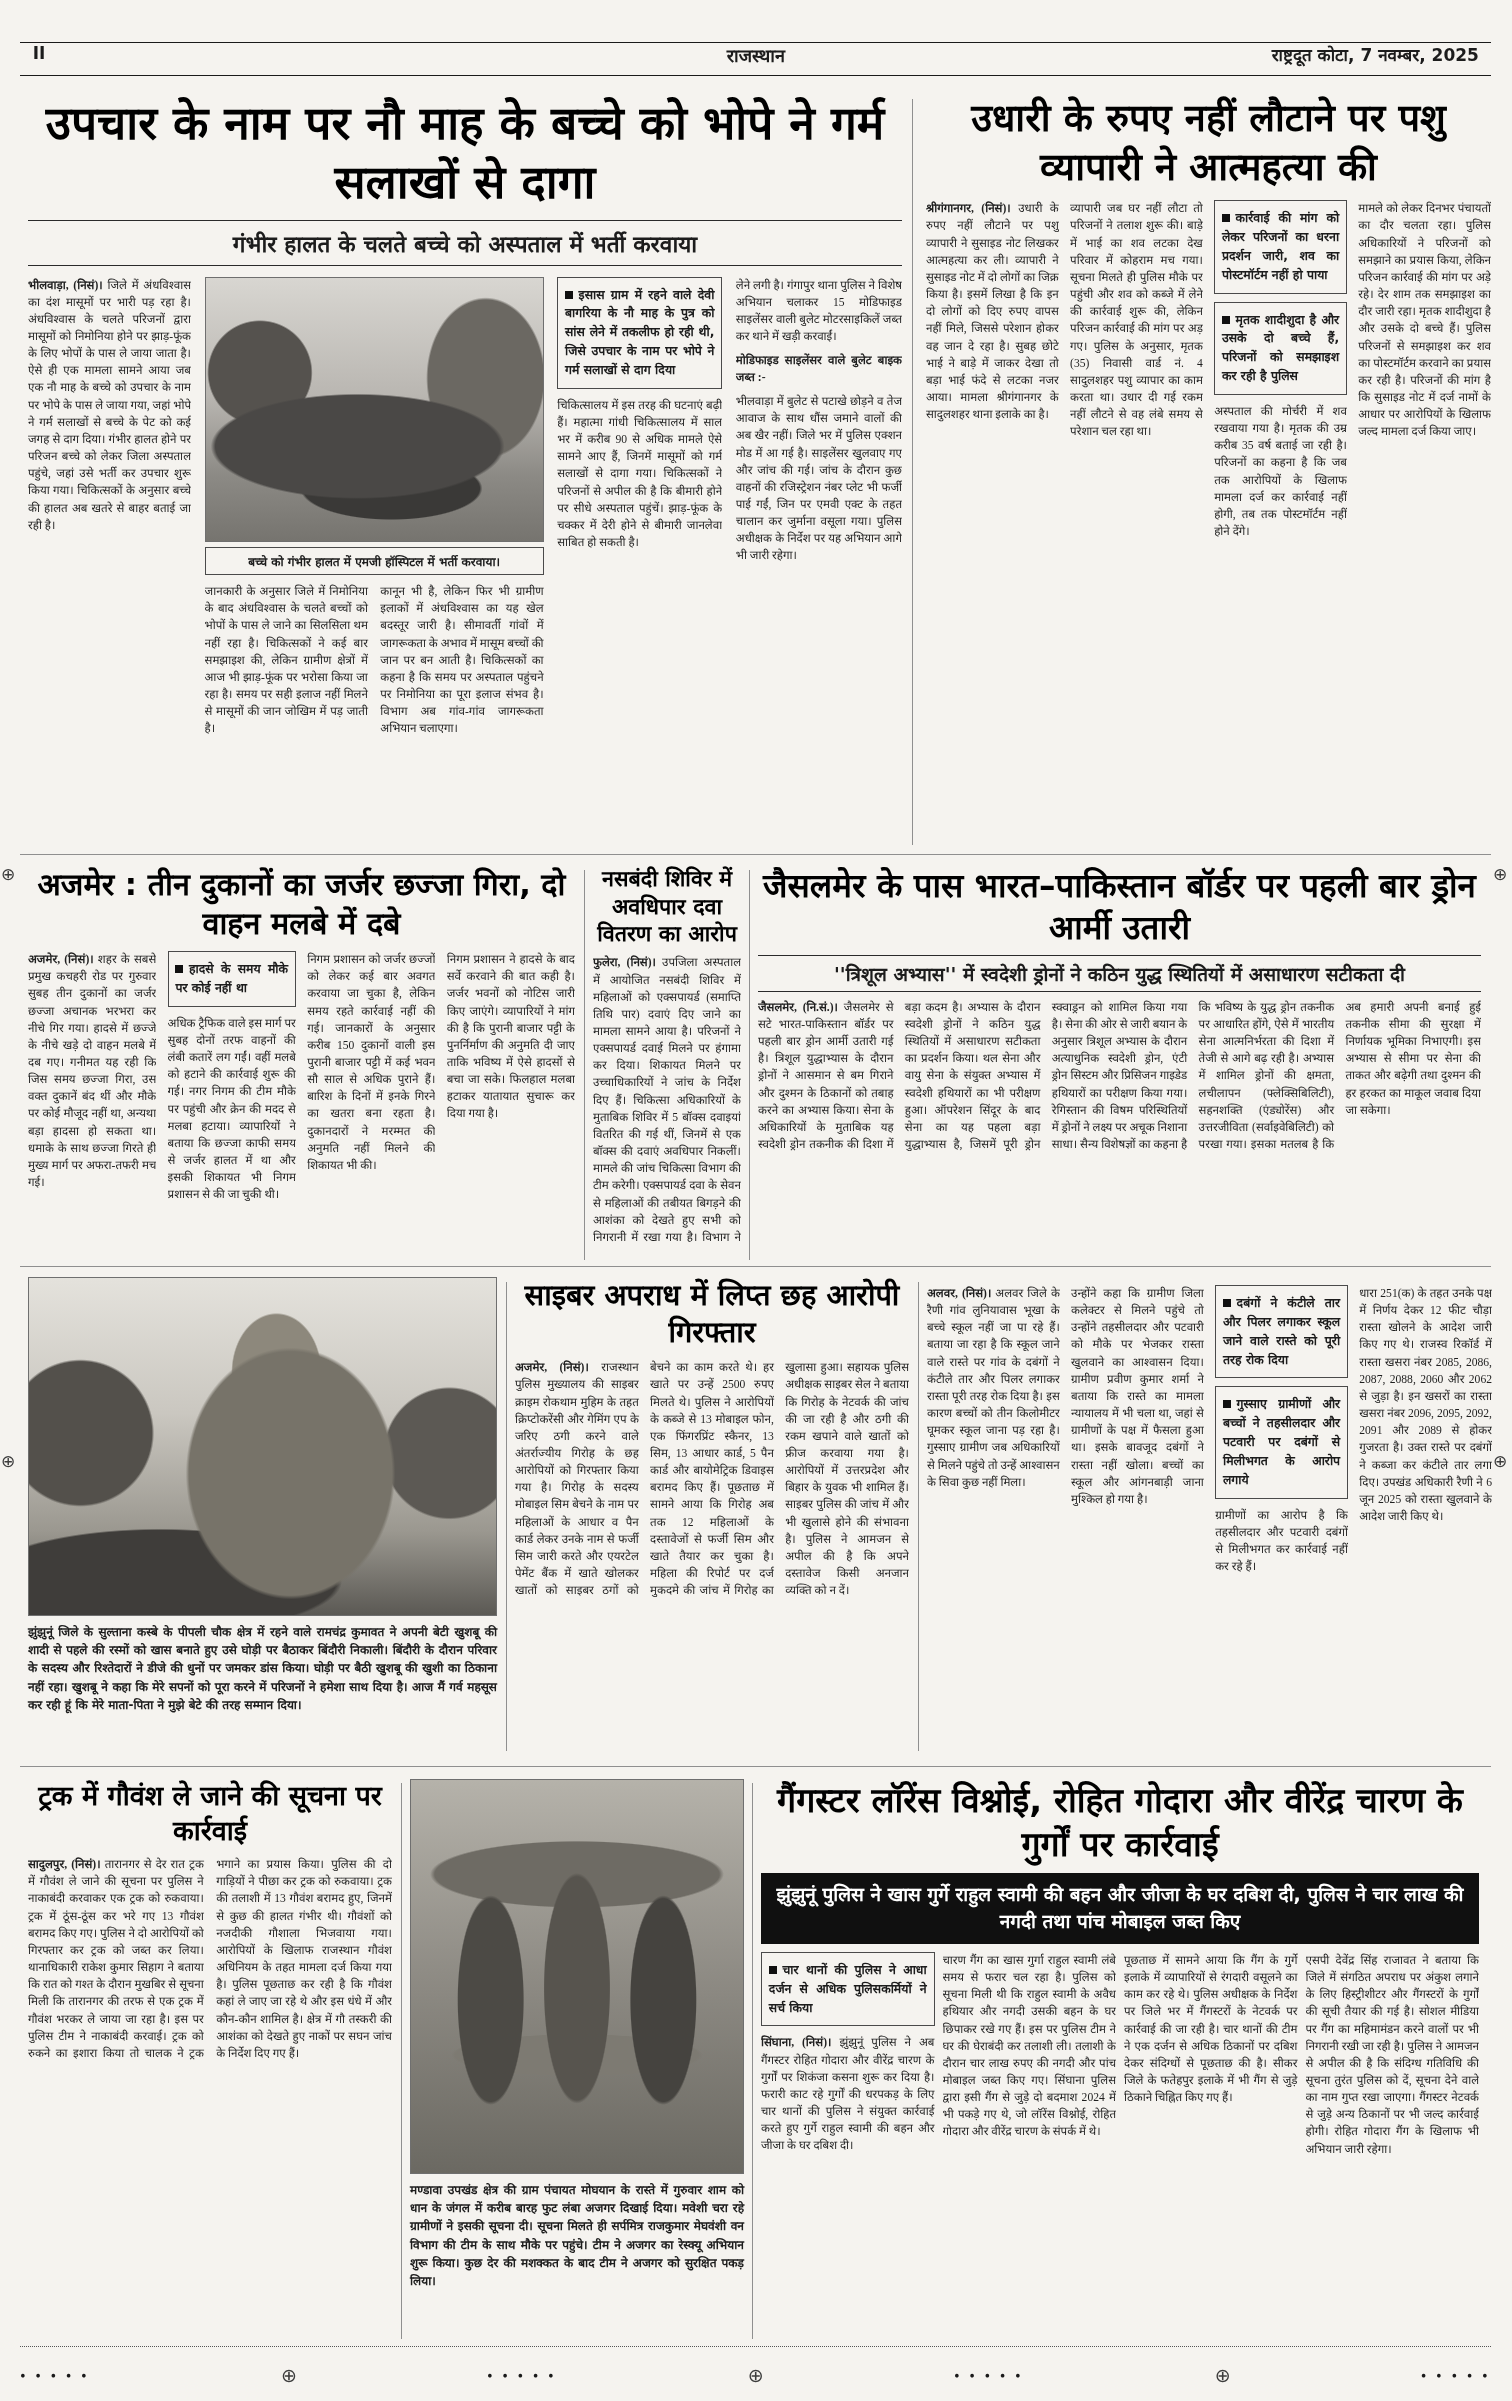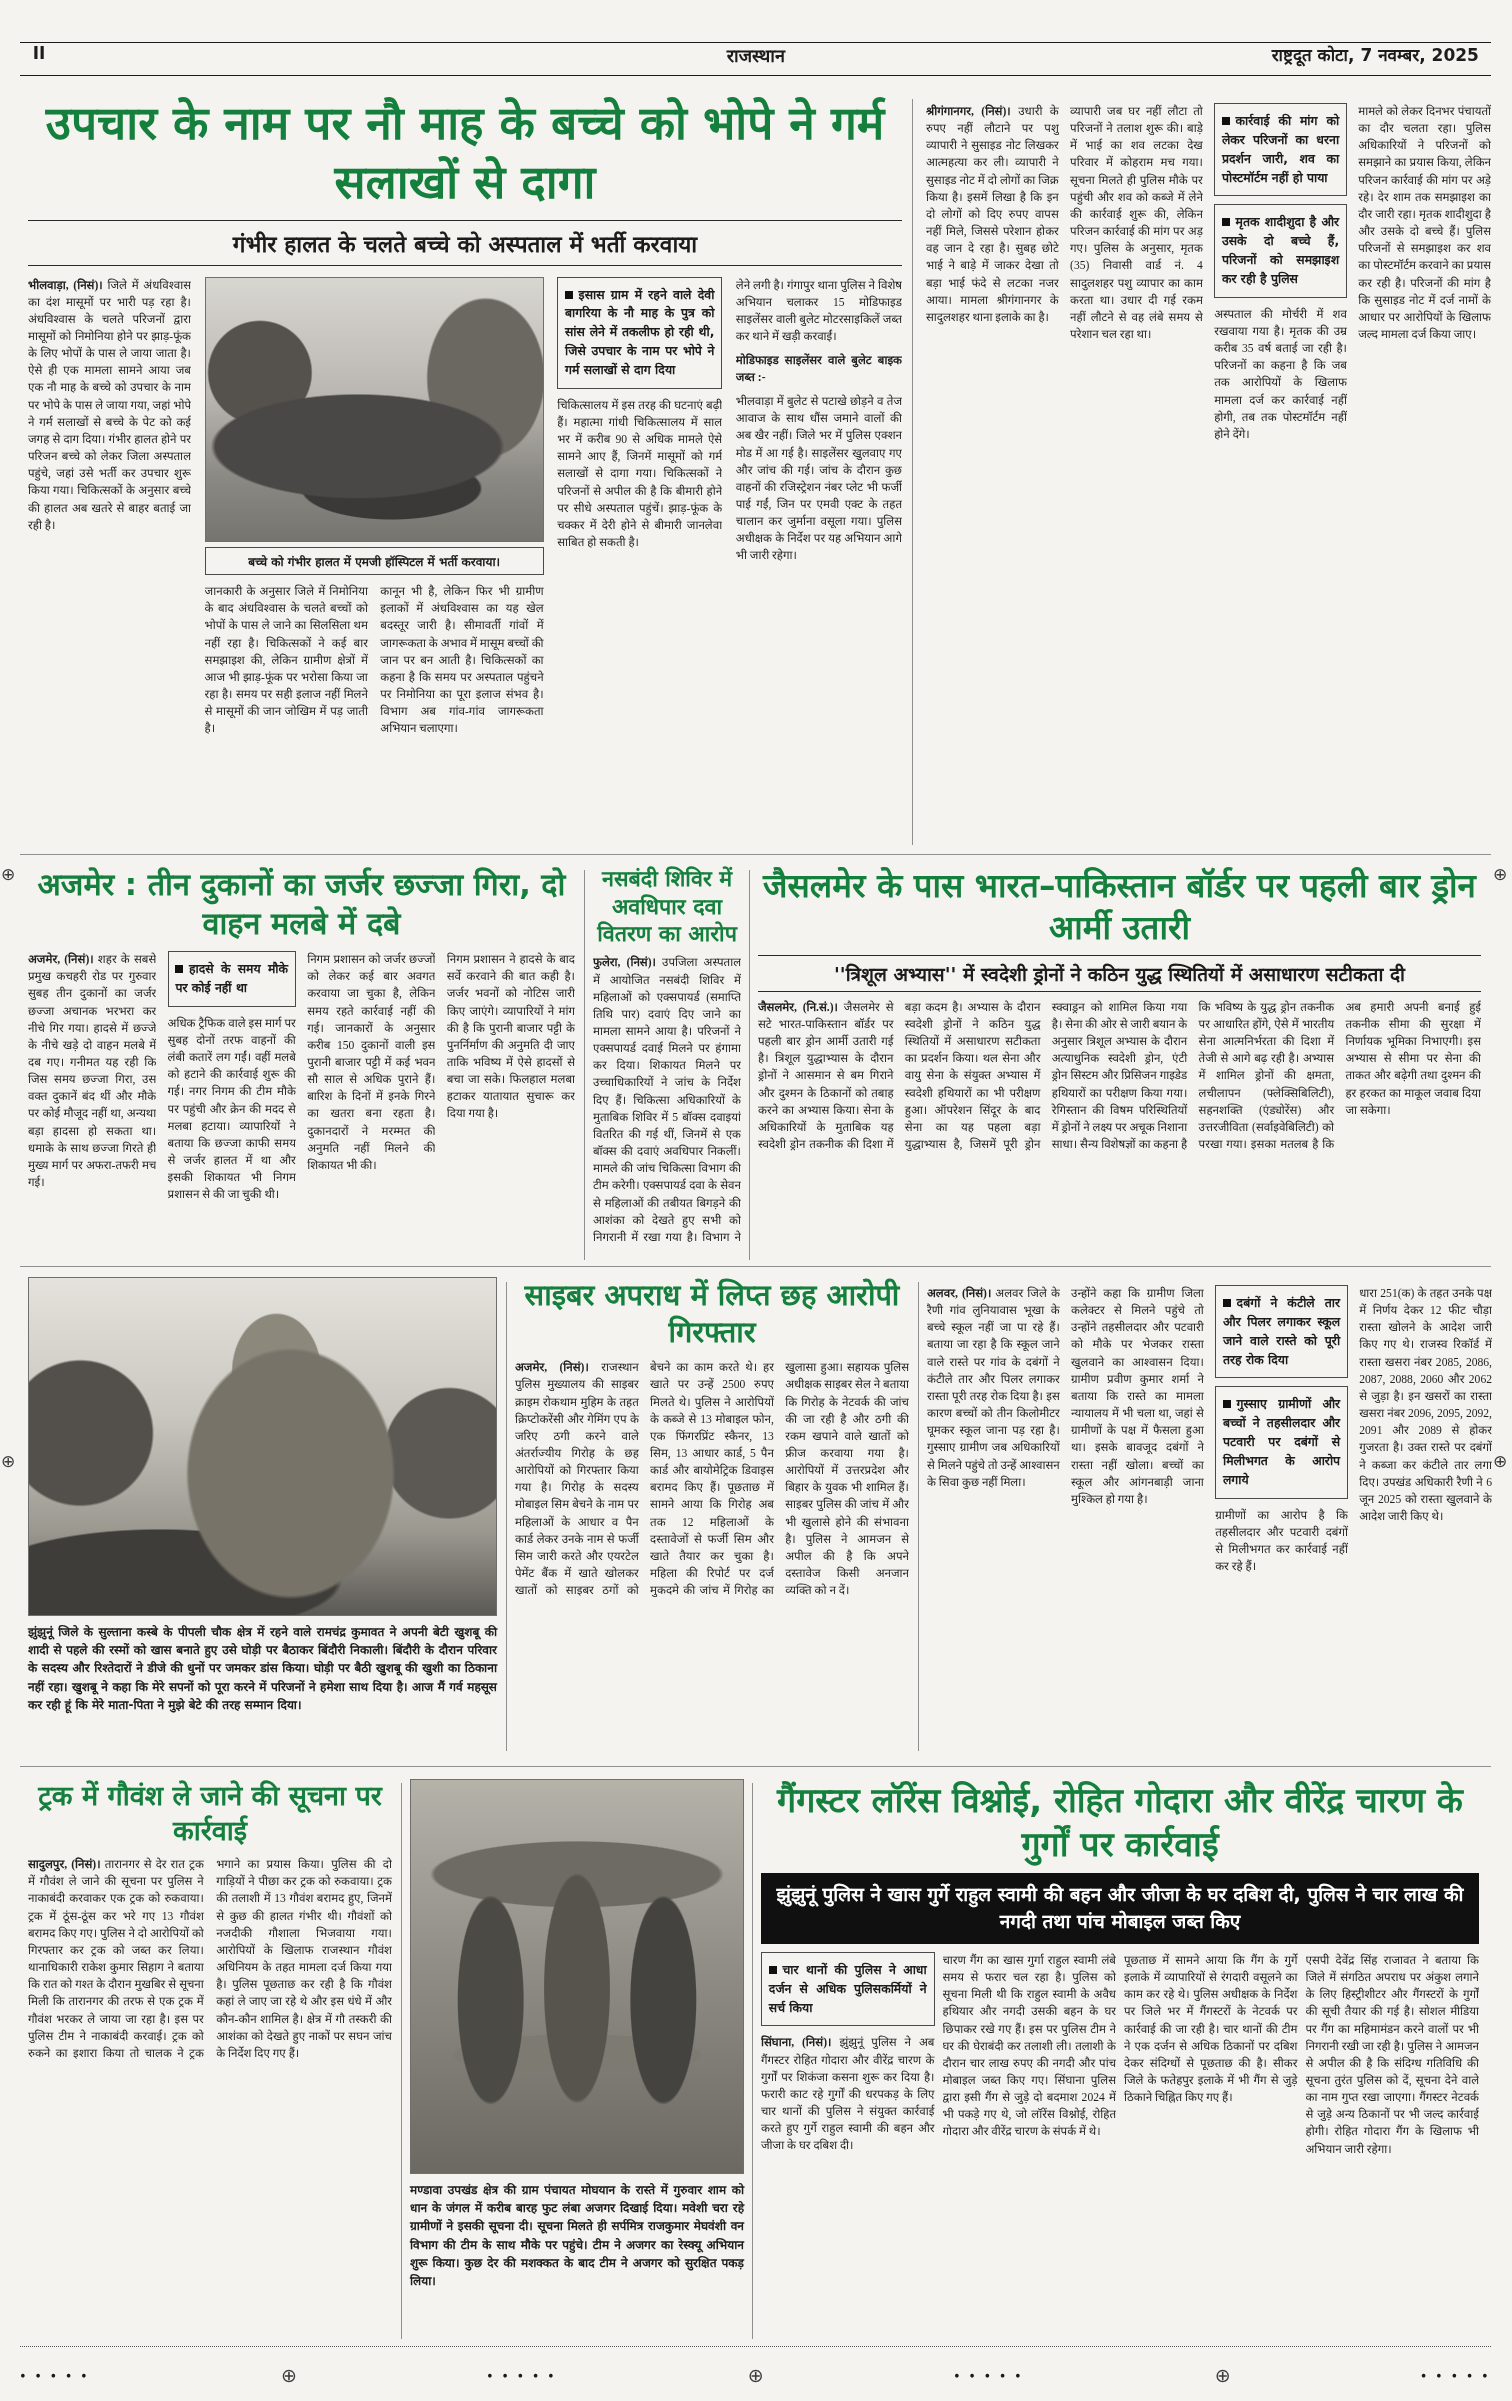--- a/index.html
+++ b/index.html
@@ -1,21 +1,21 @@
 <!DOCTYPE html>
 <html style="font-size:9px"><head>
 <meta charset="utf-8">
 <style>
   * { margin:0; padding:0; box-sizing:border-box; }
   html,body { background:#f5f3ef; }
   #page { position:relative; width:1512px; height:2401px; background:#f5f3ef; color:#1c1c1c;
           font-family:"Liberation Serif", serif; overflow:hidden; }
   .abs { position:absolute; }
   .hl  { font-family:"DejaVu Sans", sans-serif; font-weight:bold; text-align:center;
-         line-height:1.28; color:#15803d; }
+         line-height:1.28; color:#000000; }
   .body-text { font-size:11.6px; line-height:1.48; text-align:justify; color:#1f1f1f; }
   p.body-text { margin-bottom:6.8px; }
   .dl { font-weight:bold; }
   .subrule { border-top:1.1px solid #2a2a2a; border-bottom:1.1px solid #2a2a2a; text-align:center;
              font-weight:bold; font-family:"DejaVu Sans", sans-serif; padding:6.8px 3.4px; }
   .blackbar { background:#101010; color:#ffffff; text-align:center; font-weight:bold;
               font-family:"DejaVu Sans", sans-serif; padding:8px 10.2px; line-height:1.45; }
   .note-box { border:1.1px solid #4a4a4a; padding:8px 6.8px; font-weight:bold; font-size:12.4px;
               line-height:1.52; font-family:"DejaVu Sans", sans-serif; text-align:justify; margin-bottom:8px; }
   .sq { display:inline-block; width:8px; height:8px; background:#101010; margin-right:5.6px; }
@@ -105,20 +105,21 @@
         <p class="body-text">लेने लगी है। गंगापुर थाना पुलिस ने विशेष अभियान चलाकर 15 मोडिफाइड साइलेंसर वाली बुलेट मोटरसाइकिलें जब्त कर थाने में खड़ी करवाईं।</p>
         <p class="body-text dl">मोडिफाइड साइलेंसर वाले बुलेट बाइक जब्त :-</p>
         <p class="body-text">भीलवाड़ा में बुलेट से पटाखे छोड़ने व तेज आवाज के साथ धौंस जमाने वालों की अब खैर नहीं। जिले भर में पुलिस एक्शन मोड में आ गई है। साइलेंसर खुलवाए गए और जांच की गई। जांच के दौरान कुछ वाहनों की रजिस्ट्रेशन नंबर प्लेट भी फर्जी पाई गईं, जिन पर एमवी एक्ट के तहत चालान कर जुर्माना वसूला गया। पुलिस अधीक्षक के निर्देश पर यह अभियान आगे भी जारी रहेगा।</p>
       </div>
     </div>
   </section>
 
   <div class="vrule" style="left:912px;top:99px;height:746px"></div>
 
   <section class="abs" style="left:926px;top:94px;width:565px">
+    <h1 class="hl" style="font-size:38px">उधारी के रुपए नहीं लौटाने पर पशु व्यापारी ने आत्महत्या की</h1>
     <div class="bflex" style="gap:11.3px;margin-top:9px;height:565px;overflow:hidden">
       <div class="bcol" style="flex:1">
         <p class="body-text"><b class="dl">श्रीगंगानगर, (निसं)।</b> <span>उधारी के रुपए नहीं लौटाने पर पशु व्यापारी ने सुसाइड नोट लिखकर आत्महत्या कर ली। व्यापारी ने सुसाइड नोट में दो लोगों का जिक्र किया है। इसमें लिखा है कि इन दो लोगों को दिए रुपए वापस नहीं मिले, जिससे परेशान होकर वह जान दे रहा है। सुबह छोटे भाई ने बाड़े में जाकर देखा तो बड़ा भाई फंदे से लटका नजर आया। मामला श्रीगंगानगर के सादुलशहर थाना इलाके का है।</span></p>
       </div>
       <div class="bcol" style="flex:1">
         <p class="body-text">व्यापारी जब घर नहीं लौटा तो परिजनों ने तलाश शुरू की। बाड़े में भाई का शव लटका देख परिवार में कोहराम मच गया। सूचना मिलते ही पुलिस मौके पर पहुंची और शव को कब्जे में लेने की कार्रवाई शुरू की, लेकिन परिजन कार्रवाई की मांग पर अड़ गए। पुलिस के अनुसार, मृतक (35) निवासी वार्ड नं. 4 सादुलशहर पशु व्यापार का काम करता था। उधार दी गई रकम नहीं लौटने से वह लंबे समय से परेशान चल रहा था।</p>
       </div>
       <div class="bcol" style="flex:1">
         <div class="note-box"><span class="sq"></span><span>कार्रवाई की मांग को लेकर परिजनों का धरना प्रदर्शन जारी, शव का पोस्टमॉर्टम नहीं हो पाया</span></div>
         <div class="note-box"><span class="sq"></span><span>मृतक शादीशुदा है और उसके दो बच्चे हैं, परिजनों को समझाइश कर रही है पुलिस</span></div>

